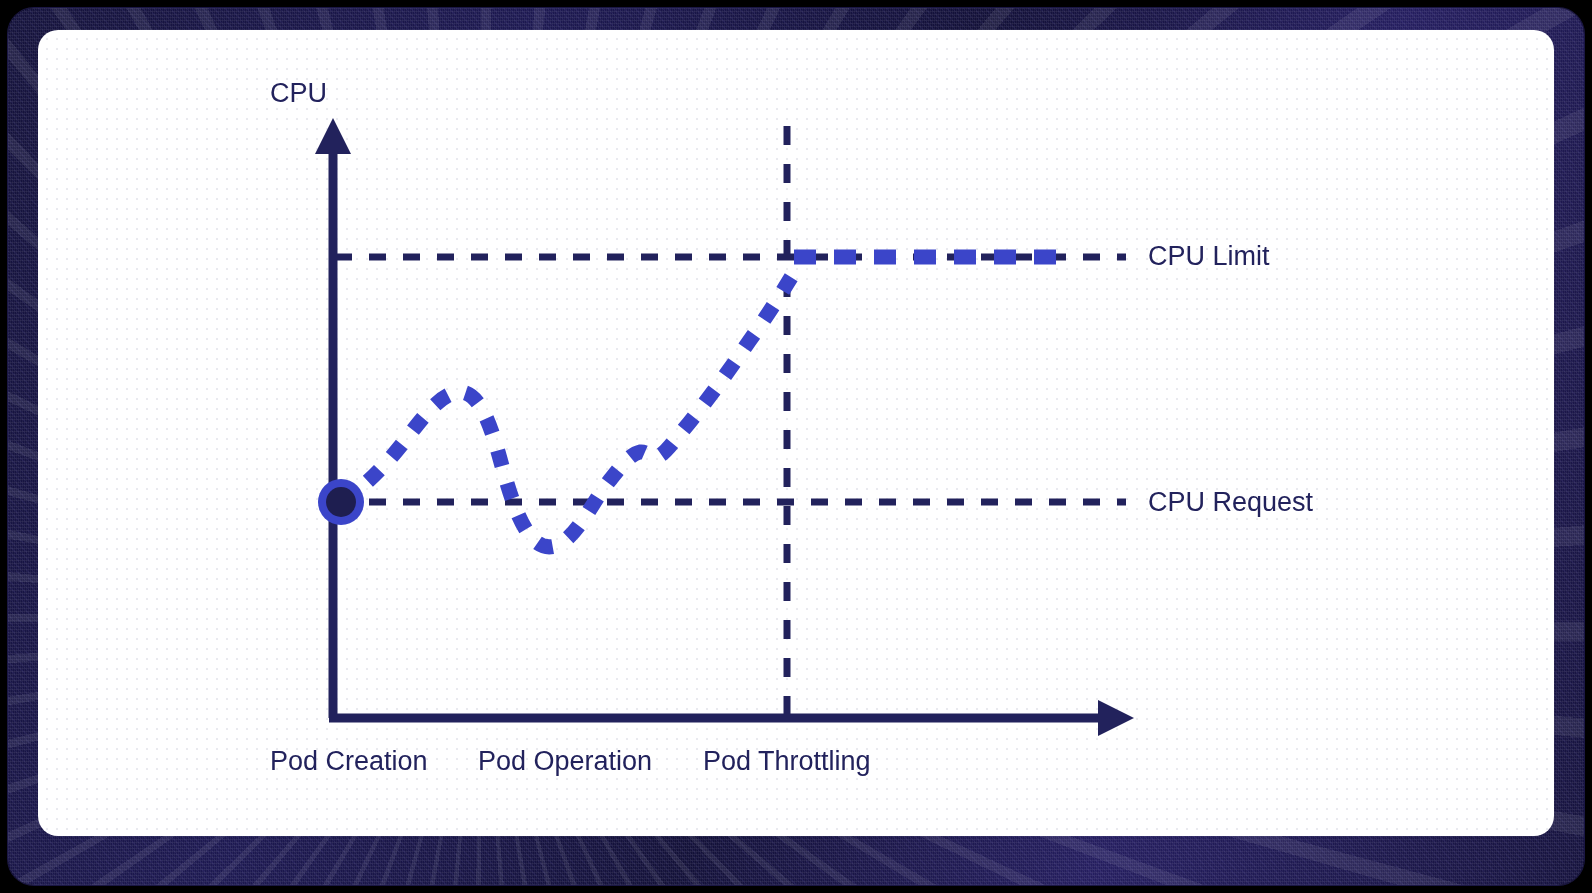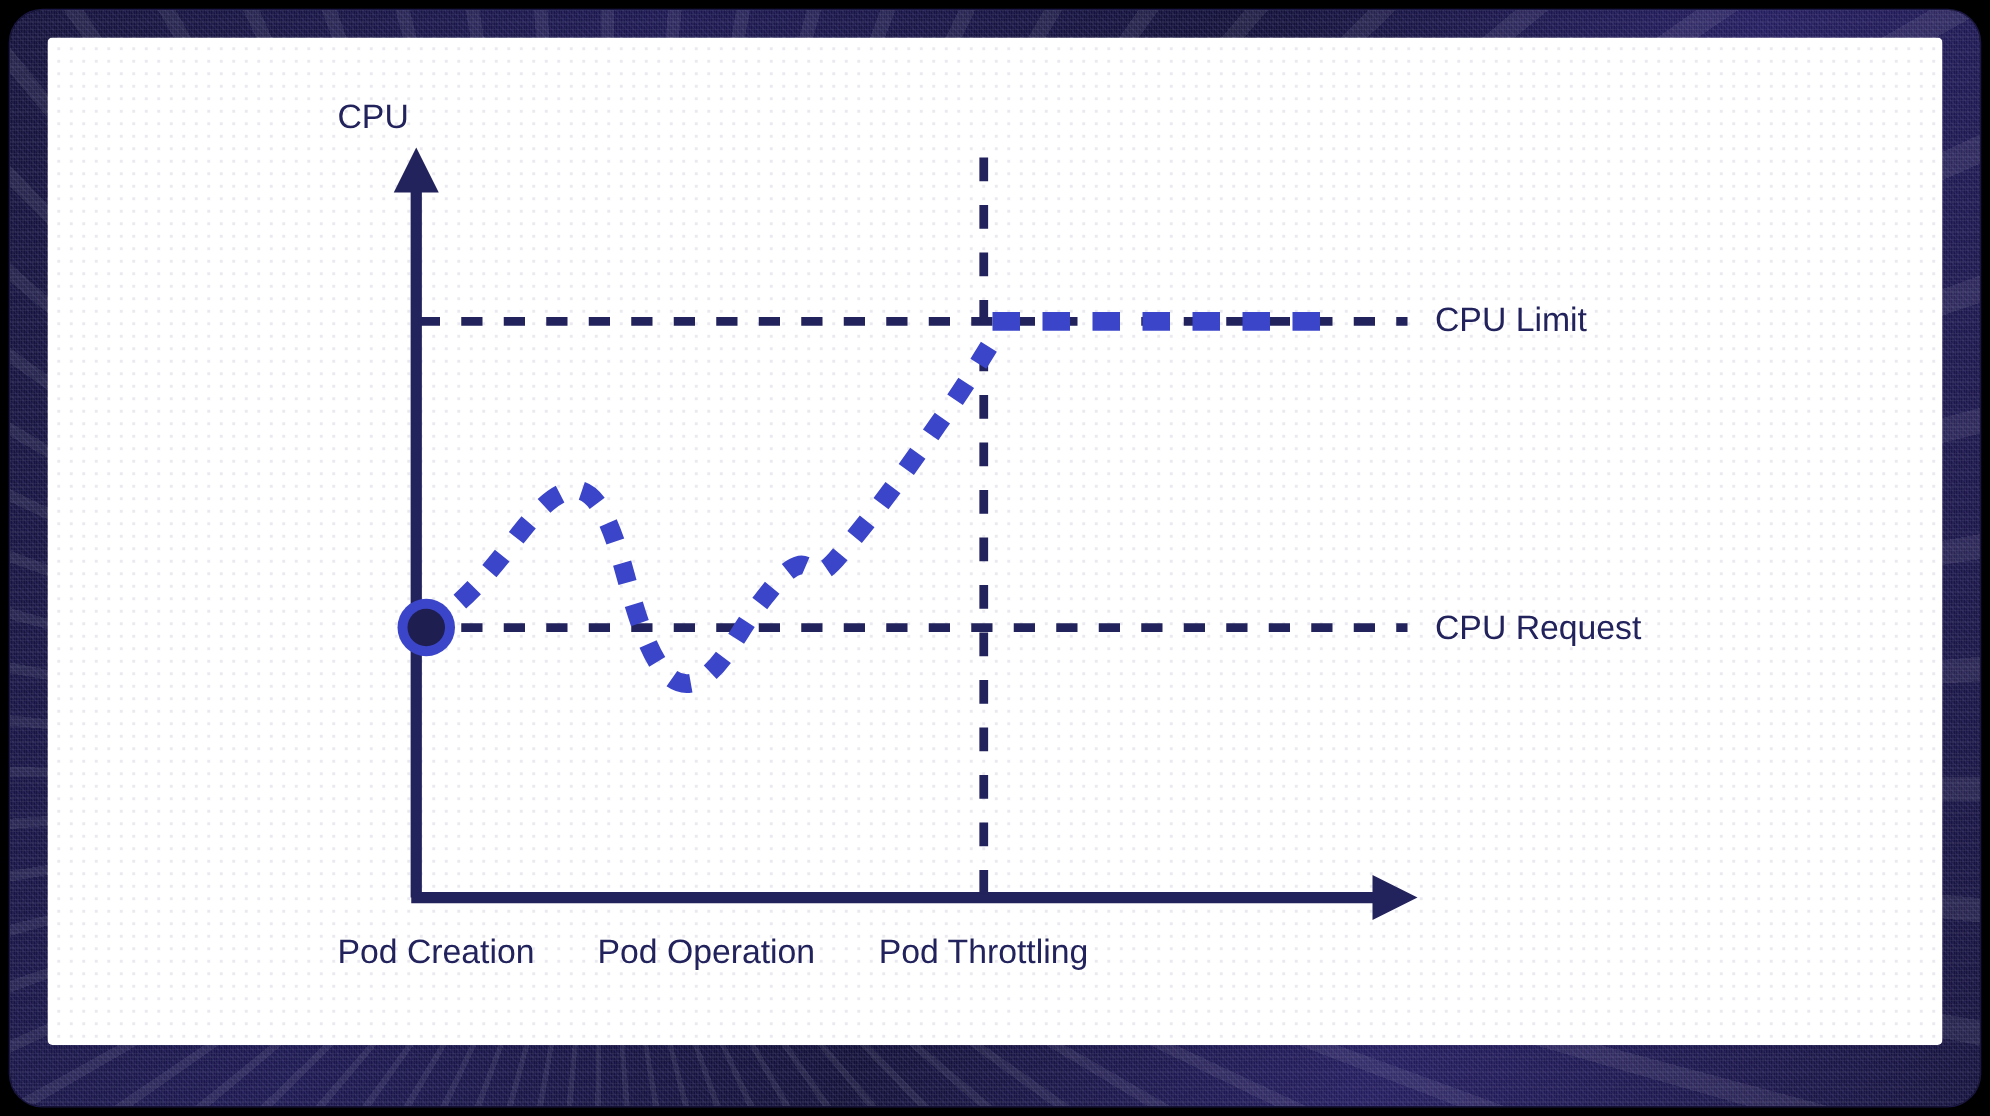--- a/index.html
+++ b/index.html
@@ -49,21 +49,21 @@
     pointer-events: none;
   }
 
   
   #canvas {
     position: absolute;
     left: 38px;
     top: 30px;
     width: 1516px;
     height: 806px;
-    border-radius: 4px;
+    border-radius: 20px;
     background-color: #ffffff;
     background-image: radial-gradient(#e9e9ef 1.1px, transparent 1.2px);
     background-size: 10px 10px;
     background-position: 4px 4px;
     overflow: hidden;
   }
 
   svg#diagram {
     position: absolute;
     left: 0; top: 0;

